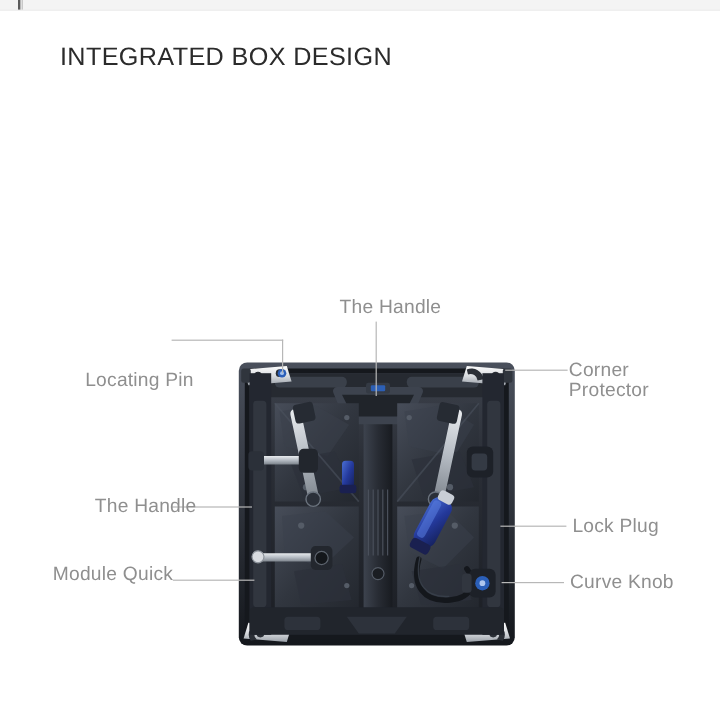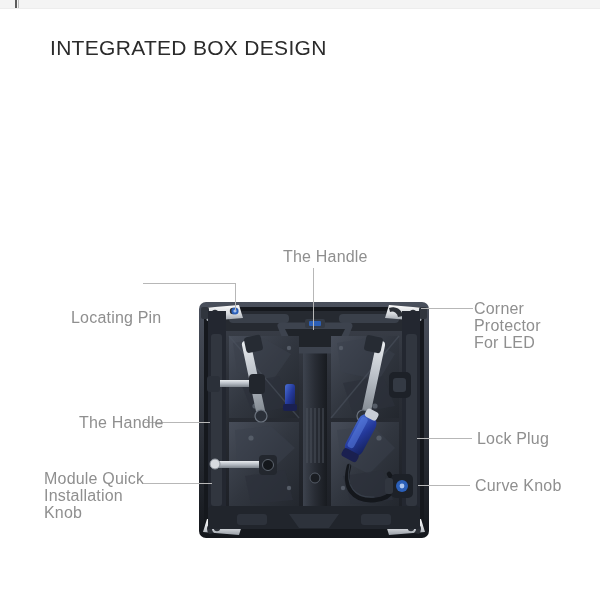--- a/index.html
+++ b/index.html
@@ -315,28 +315,26 @@
     <div class="lead-h" style="left:144px; top:253px; width:68px;"></div>
 
     <div class="lead-h" style="left:418px; top:255px; width:52px;"></div>
 
     <div class="label" style="left:71px; top:45px;margin-top:34px;">Locating Pin</div>
 
     <div class="label" style="left:283px; top:18px;">The Handle</div>
 
     <div class="label two-line" style="left:474px; top:70px; width:110px;">
       <div>Corner Protector</div>
-      <div>For  LED</div>
     </div>
 
     <div class="label" style="left:79px; top:184px;">The Handle</div>
 
     <div class="label" style="left:477px; top:200px;">Lock Plug</div>
 
     <div class="label two-line" style="left:44px; top:240px; width:120px; ">
       <div>Module Quick</div>
-      <div>Installation Knob</div>
     </div>
 
     <div class="label" style="left:475px; top:247px;">Curve  Knob</div>
 
   </div>
 </div>
 
 </body></html>

